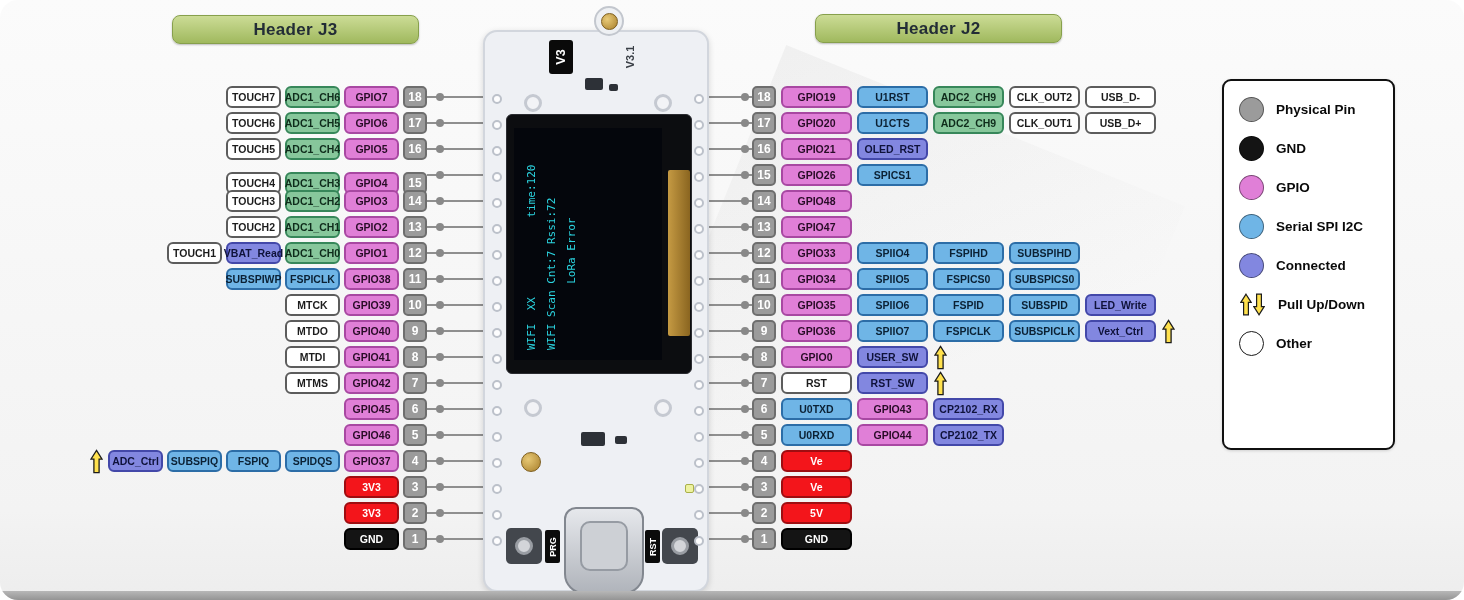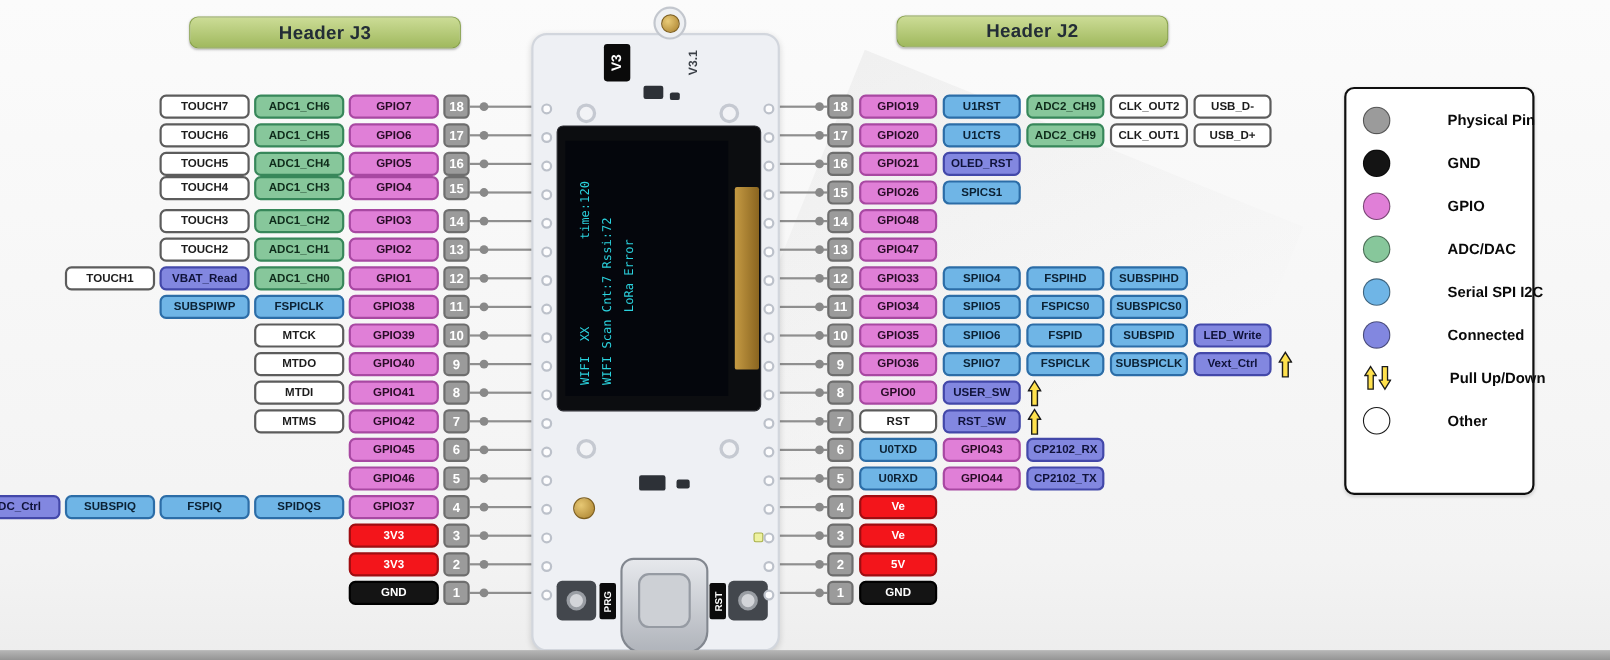--- a/index.html
+++ b/index.html
@@ -1,19 +1,20 @@
 <!DOCTYPE html>
 <html style="--c-pin: #9b9b9b; --c-power: #f3151b; --c-gnd: #141414; --c-gpio: #e07fd7; --c-adc: #87c79b; --c-serial: #6fb5e6; --c-conn: #8287e0; --c-pull: #ffe14d; --c-header_green: #a9c167; --c-oled_text: #2bd3df;"><head>
 <meta charset="utf-8">
 <style>
   html,body{margin:0;padding:0;background:#ffffff;}
   #stage{
     position:relative;width:1464px;height:600px;overflow:hidden;
     background:linear-gradient(180deg,#fbfbfb 0%,#f3f3f3 85%,#ededed 100%);
     font-family:"Liberation Sans",sans-serif;
+    border-radius:18px;
   }
   .watermark{
     position:absolute;left:690px;top:110px;width:430px;height:430px;z-index:0;
     background:linear-gradient(135deg,rgba(150,150,150,.10),rgba(255,255,255,0) 60%);
     transform:rotate(22deg);
   }
   
   .hdr{
     position:absolute;width:245px;height:27px;border-radius:8px;z-index:3;
     background:linear-gradient(180deg,#ccdc96,#a0b95e);
@@ -25,21 +26,21 @@
   #hdr-j2{left:815px;top:14px}
   
   .pinrow{position:absolute;height:22px;display:flex;align-items:center;z-index:2;}
   .pinrow.j3{right:1037px;gap:4px;}
   .pinrow.j2{left:752px;gap:5px;}
   .chip{
     box-sizing:border-box;height:22px;border:2px solid;border-radius:6px;flex:none;
     display:flex;align-items:center;justify-content:center;
     font-weight:bold;font-size:10.5px;letter-spacing:0;
   }
-  .j3 .chip{width:82px}
+  .j3 .chip{width:55px}
   .j2 .chip{width:71px}
   .t-other {background:#ffffff;border-color:#5c5c5c;color:#1c1c1c}
   .t-adc   {background:var(--c-adc,#87c79b);border-color:#37875a;color:#0f2c1b}
   .t-gpio  {background:var(--c-gpio,#e07fd7);border-color:#a848a2;color:#290c27}
   .t-serial{background:var(--c-serial,#6fb5e6);border-color:#2c6da7;color:#0b2134}
   .t-conn  {background:var(--c-conn,#8287e0);border-color:#4348a9;color:#0f123a}
   .t-power {background:var(--c-power,#f3151b);border-color:#9f0d11;color:#ffffff}
   .t-gnd   {background:var(--c-gnd,#141414);border-color:#000000;color:#ffffff}
   .pinbox{
     box-sizing:border-box;width:24px;height:22px;flex:none;border-radius:5px;
@@ -62,21 +63,21 @@
   }
   .legend-item{display:flex;align-items:center;gap:12px;height:39px;}
   .sw{width:25px;height:25px;border-radius:50%;box-sizing:border-box;flex:none;
       border:1px solid rgba(0,0,0,.45);}
   .sw.pin{background:var(--c-pin)} .sw.power{background:var(--c-power)}
   .sw.gnd{background:var(--c-gnd)} .sw.gpio{background:var(--c-gpio)}
   .sw.adc{background:var(--c-adc)} .sw.serial{background:var(--c-serial)}
   .sw.conn{background:var(--c-conn)} .sw.other{background:#fff;border:1.5px solid #1a1a1a}
   .pull-pair{width:27px;display:flex;justify-content:center;gap:1px;flex:none;}
   .pull-pair .pull-arrow{margin:0;width:12px;height:25px;}
-  .legend-label{font-weight:bold;font-size:13.5px;color:#0a0a0a;white-space:nowrap;margin-left:40px;}
+  .legend-label{font-weight:bold;font-size:13.5px;color:#0a0a0a;white-space:nowrap;}
   
   #board{
     position:absolute;left:483px;top:30px;width:226px;height:562px;z-index:1;
     background:#eef0f4;border:2px solid #d2d6dd;border-radius:14px;box-sizing:border-box;
     box-shadow:0 2px 6px rgba(0,0,0,.15);
   }
   #board > *{position:absolute;}
   .hole{width:10px;height:10px;border-radius:50%;background:#fdfdfe;
         border:2px solid #bcc1ca;box-sizing:border-box;}
   .screw{width:18px;height:18px;border-radius:50%;background:#f2f3f6;
@@ -232,24 +233,20 @@
       </div>
       <div class="legend-item">
         <div class="sw gnd"></div>
         <div class="legend-label">GND</div>
       </div>
       <div class="legend-item">
         <div class="sw gpio"></div>
         <div class="legend-label">GPIO</div>
       </div>
       <div class="legend-item">
-        <div class="sw adc"></div>
-        <div class="legend-label">ADC/DAC</div>
-      </div>
-      <div class="legend-item">
         <div class="sw serial"></div>
         <div class="legend-label">Serial SPI I2C</div>
       </div>
       <div class="legend-item">
         <div class="sw conn"></div>
         <div class="legend-label">Connected</div>
       </div>
       <div class="legend-item">
         <span class="pull-pair">
           <svg viewBox="0 0 14 26" class="pull-arrow">
@@ -285,21 +282,21 @@
     <div class="conn-line j3" style="top: 122px;"></div>
     <div class="conn-dot j3" style="top: 119px;"></div>
     <div class="pinrow j3" style="top: 138px;">
       <div class="chip t-other">TOUCH5</div>
       <div class="chip t-adc">ADC1_CH4</div>
       <div class="chip t-gpio">GPIO5</div>
       <div class="pinbox">16</div>
     </div>
     <div class="conn-line j3" style="top: 148px;"></div>
     <div class="conn-dot j3" style="top: 145px;"></div>
-    <div class="pinrow j3" style="top: 160px;">
+    <div class="pinrow j3" style="top: 172px;">
       <div class="chip t-other">TOUCH4</div>
       <div class="chip t-adc">ADC1_CH3</div>
       <div class="chip t-gpio">GPIO4</div>
       <div class="pinbox">15</div>
     </div>
     <div class="conn-line j3" style="top: 174px;"></div>
     <div class="conn-dot j3" style="top: 171px;"></div>
     <div class="pinrow j3" style="top: 190px; justify-content: center;">
       <div class="chip t-other">TOUCH3</div>
       <div class="chip t-adc">ADC1_CH2</div>

